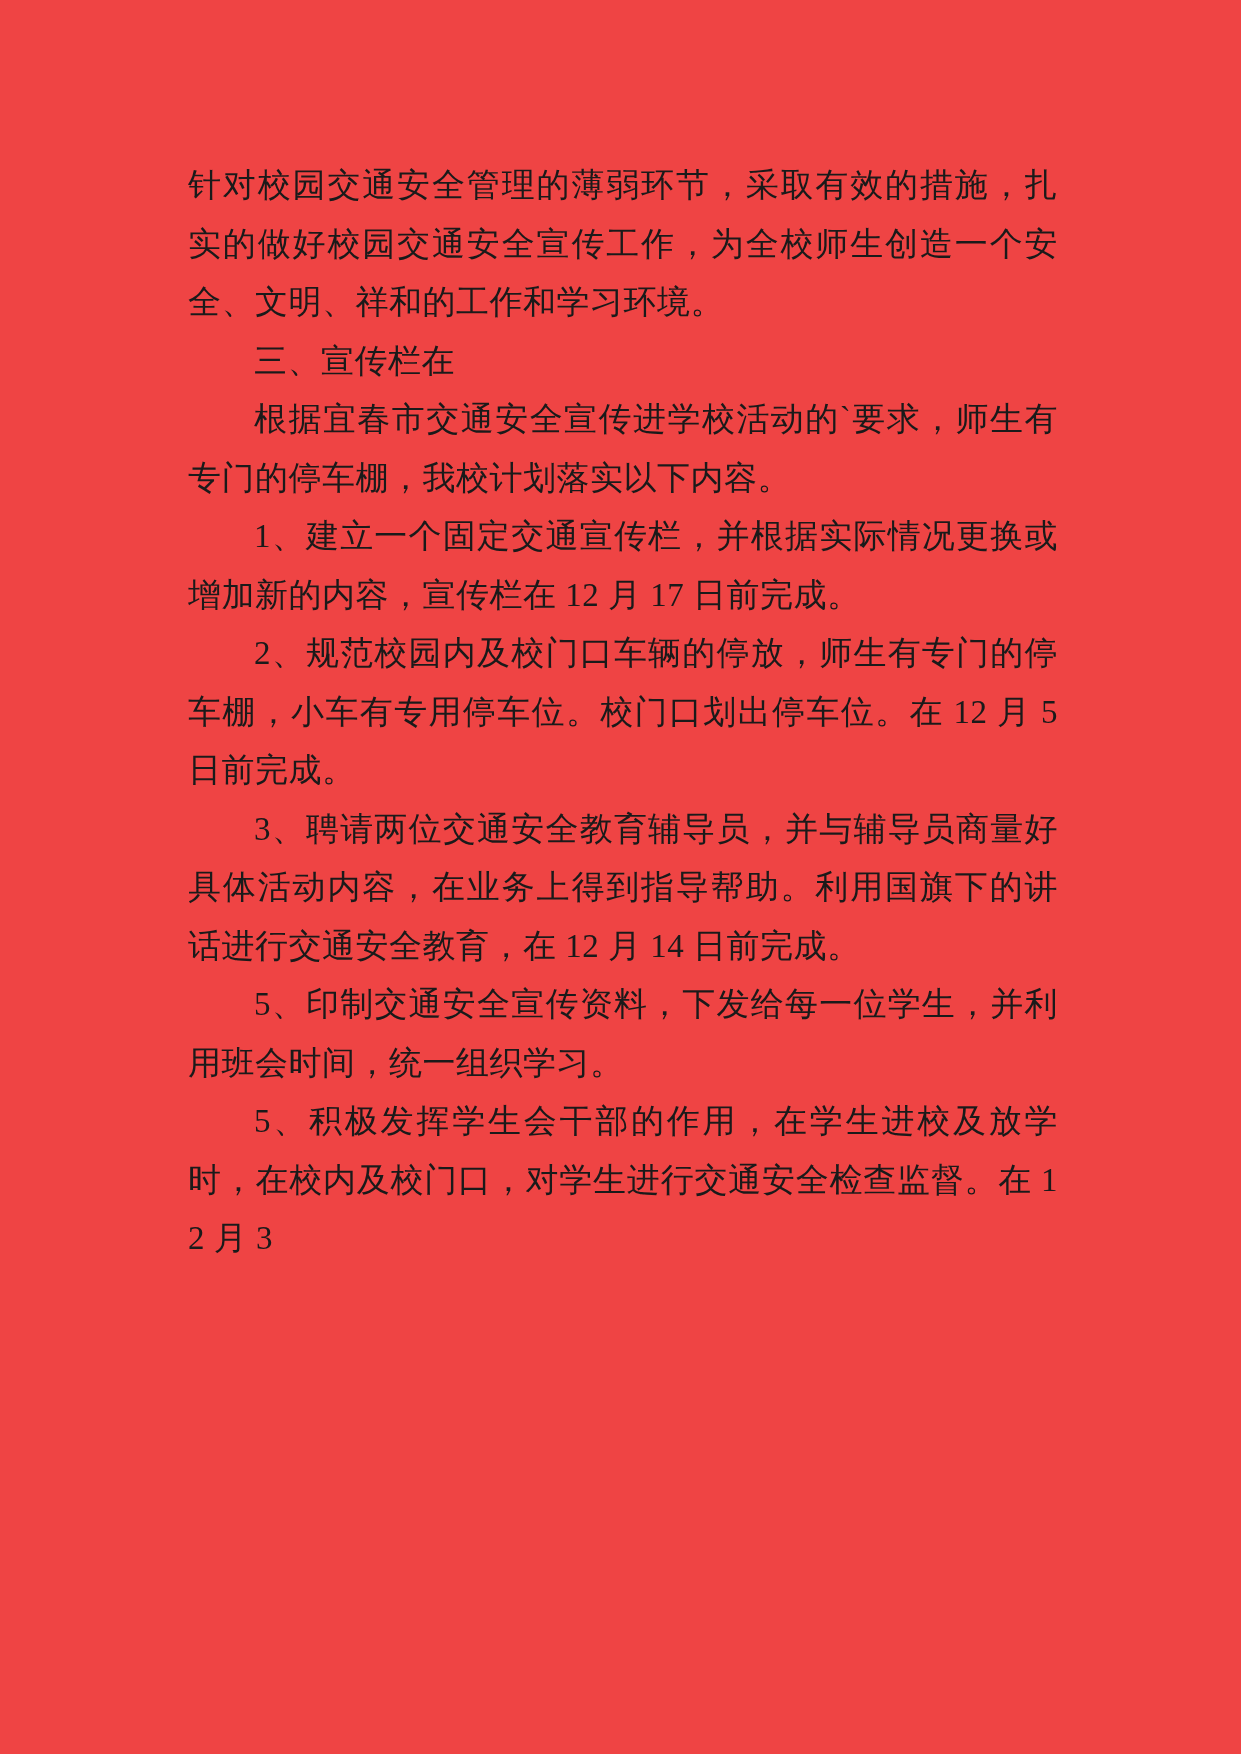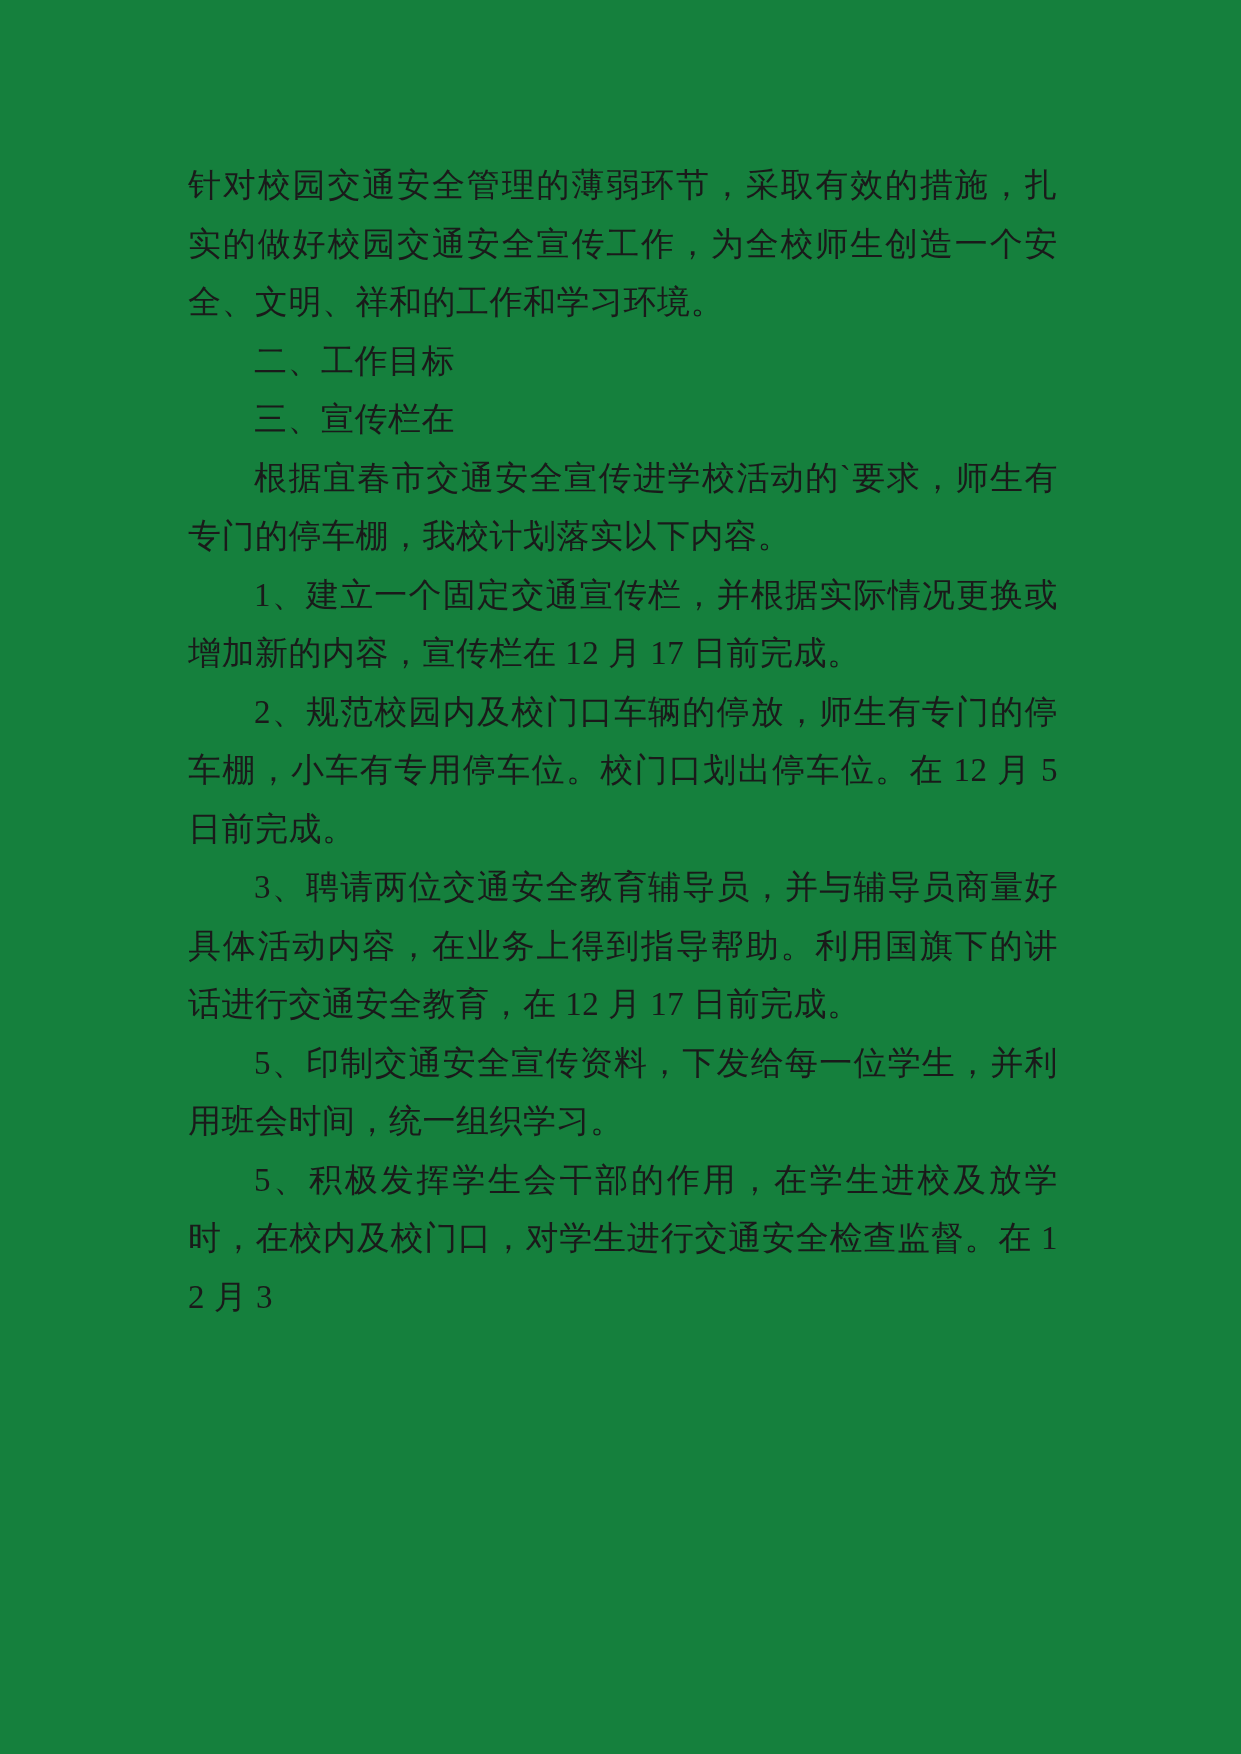--- a/index.html
+++ b/index.html
@@ -4,21 +4,21 @@
 <style>
   html, body {
     margin: 0;
     padding: 0;
     background: #ffffff;
   }
   .page {
     position: relative;
     width: 1241px;
     height: 1754px;
-    background: #15803d;
+    background: #ef4444;
     overflow: hidden;
     box-sizing: border-box;
   }
   .doc-body {
     position: absolute;
     top: 156px;
     left: 188px;
     width: 870px;
     color: #1a1a1a;
     font-family: "Liberation Serif", "DejaVu Serif", serif;
@@ -36,22 +36,21 @@
   .doc-body p.indent {
     text-indent: 2em;
   }
 </style>
 </head>
 <body>
 
 <div class="page">
   <div class="doc-body">
     <p>针对校园交通安全管理的薄弱环节，采取有效的措施，扎实的做好校园交通安全宣传工作，为全校师生创造一个安全、文明、祥和的工作和学习环境。</p>
-    <p class="indent">二、工作目标</p>
     <p class="indent">三、宣传栏在</p>
     <p class="indent">根据宜春市交通安全宣传进学校活动的`要求，师生有专门的停车棚，我校计划落实以下内容。</p>
     <p class="indent">1、建立一个固定交通宣传栏，并根据实际情况更换或增加新的内容，宣传栏在 12 月 17 日前完成。</p>
     <p class="indent">2、规范校园内及校门口车辆的停放，师生有专门的停车棚，小车有专用停车位。校门口划出停车位。在 12 月 5 日前完成。</p>
-    <p class="indent">3、聘请两位交通安全教育辅导员，并与辅导员商量好具体活动内容，在业务上得到指导帮助。利用国旗下的讲话进行交通安全教育，在 12 月 17 日前完成。</p>
+    <p class="indent">3、聘请两位交通安全教育辅导员，并与辅导员商量好具体活动内容，在业务上得到指导帮助。利用国旗下的讲话进行交通安全教育，在 12 月 14 日前完成。</p>
     <p class="indent">5、印制交通安全宣传资料，下发给每一位学生，并利用班会时间，统一组织学习。</p>
     <p class="indent">5、积极发挥学生会干部的作用，在学生进校及放学时，在校内及校门口，对学生进行交通安全检查监督。在 12 月 3</p>
   </div>
 </div>
 
 </body></html>

